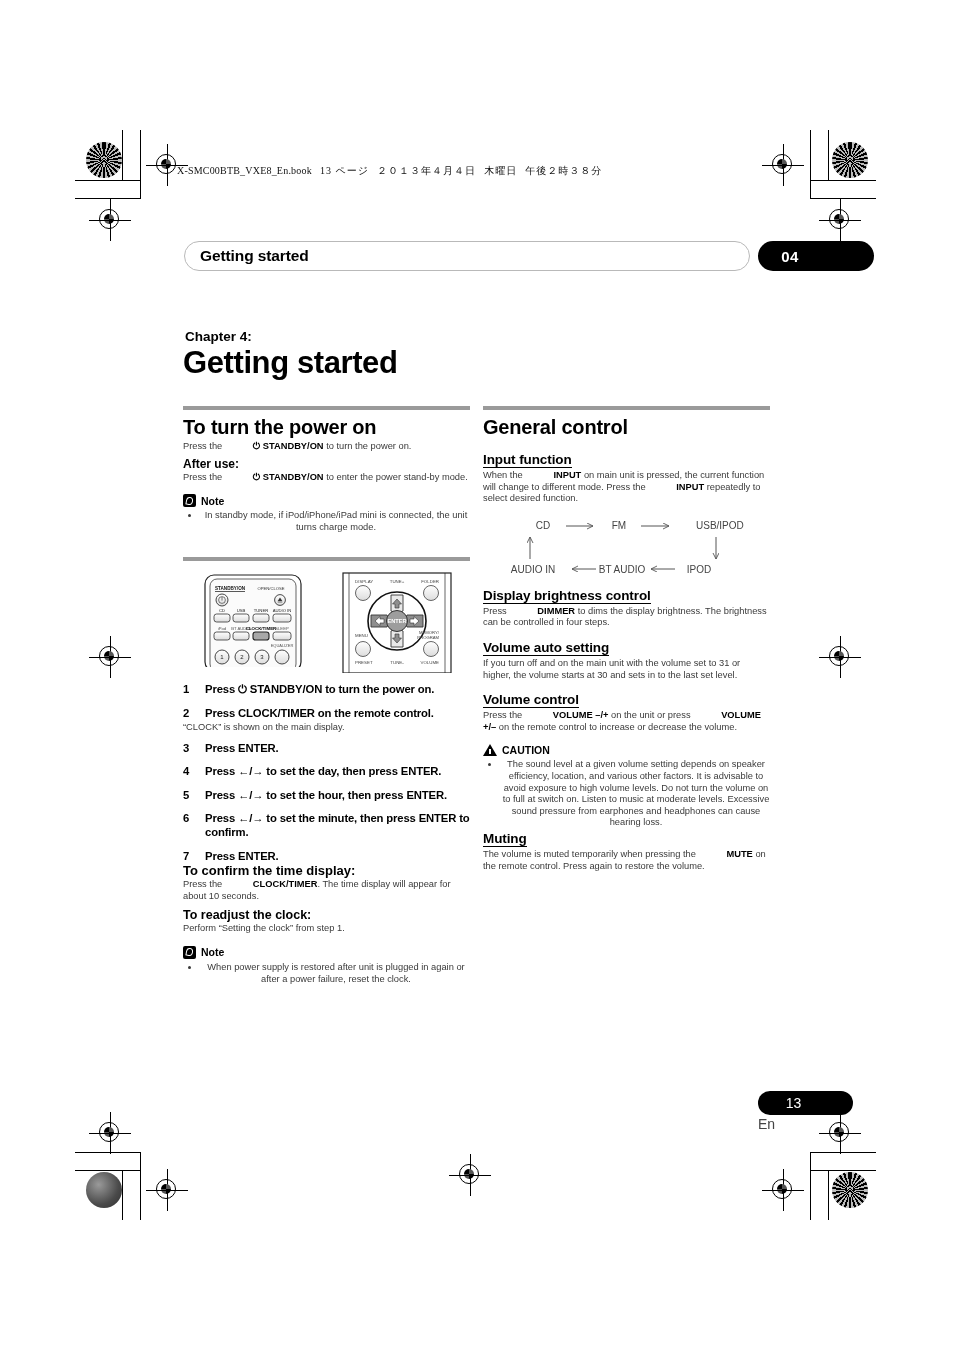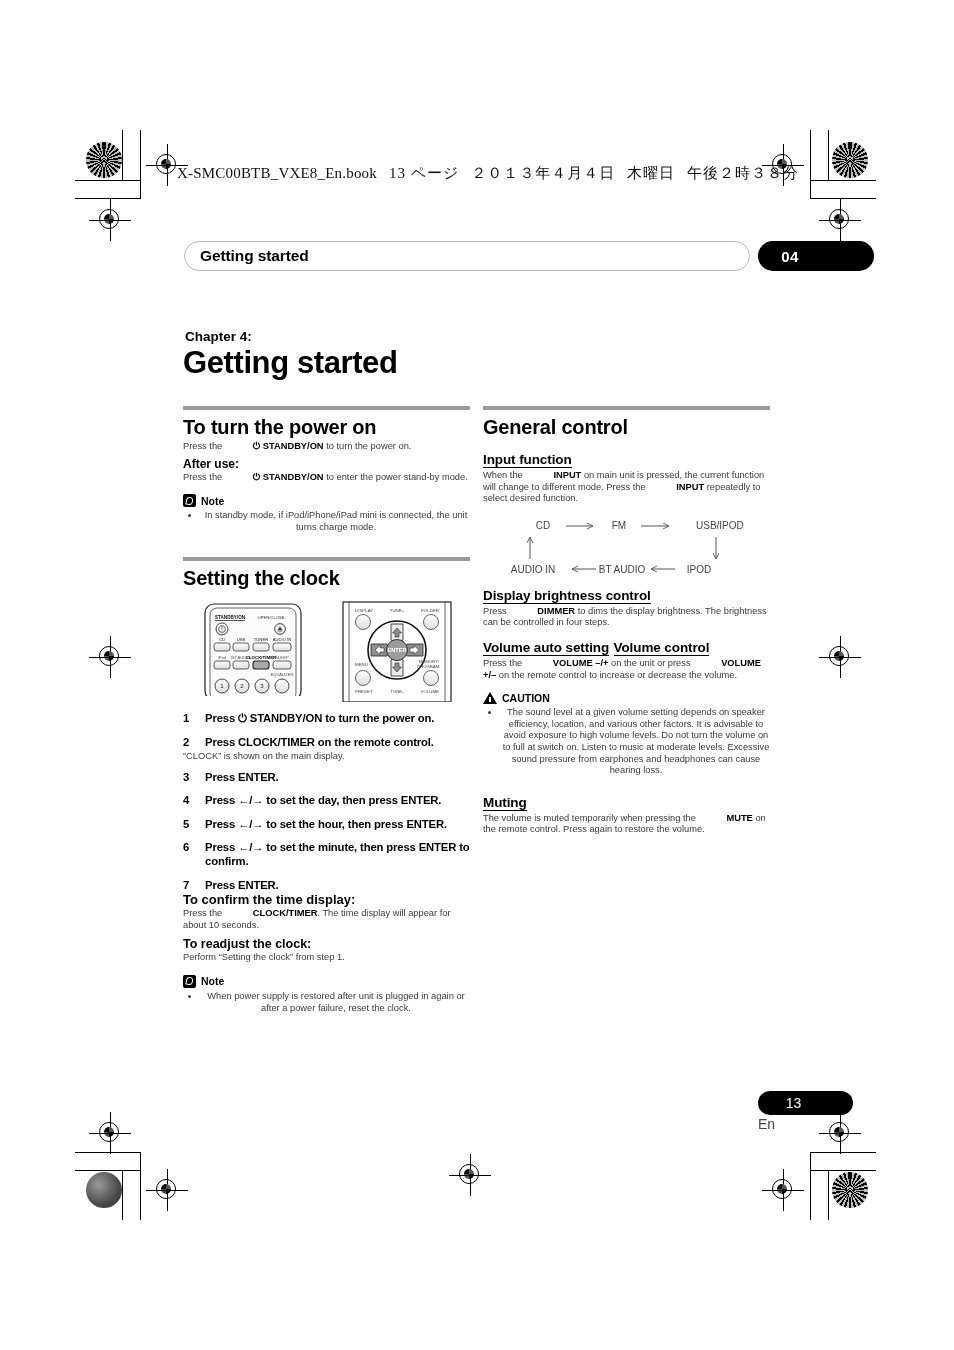--- a/index.html
+++ b/index.html
@@ -66,21 +66,21 @@
   .densitydot.solid {
     background: radial-gradient(circle at 35% 35%, #9a9a9a, #4a4a4a 60%, #2e2e2e);
   }
 
   
   .filehdr {
     position: absolute;
     left: 177px;
     top: 164px;
     font-family: "Liberation Serif", serif;
-    font-size: 15px;
+    font-size: 10px;
     letter-spacing: 0.2px;
     color: #111;
     white-space: nowrap;
   }
   .filehdr .jp { letter-spacing: 1px; }
 
   
   .runhead {
     position: absolute;
     left: 184px;
@@ -385,21 +385,20 @@
       <div class="notehead">
         <span class="noteicon"></span>
         <span>Note</span>
       </div>
       <ul class="bullets">
         <li>In standby mode, if iPod/iPhone/iPad mini is connected, the unit turns charge mode.</li>
       </ul>
     </div>
 
     <div class="rule" style="margin-top:24px;"></div>
-    <h2 class="sec">Setting the clock</h2>
 
     <div class="remotes">
       <svg class="remote-svg" width="287" height="102" viewBox="0 0 287 102" xmlns="http://www.w3.org/2000/svg">
         <defs>
           <linearGradient id="btnG" x1="0" y1="0" x2="0" y2="1">
             <stop offset="0" stop-color="#ffffff"></stop>
               <stop offset="1" stop-color="#dcdcdc"></stop>
           </linearGradient>
         </defs>
 
@@ -561,35 +560,36 @@
       <line x1="233" y1="24" x2="233" y2="46" stroke="#555" stroke-width="1" marker-end="url(#ah)"></line>
       <line x1="192" y1="56" x2="168" y2="56" stroke="#555" stroke-width="1" marker-end="url(#ah)"></line>
       <line x1="113" y1="56" x2="89" y2="56" stroke="#555" stroke-width="1" marker-end="url(#ah)"></line>
       <line x1="47" y1="46" x2="47" y2="24" stroke="#555" stroke-width="1" marker-end="url(#ah)"></line>
     </svg>
 
     <h3 class="sub">Display brightness control</h3>
     <p class="body"><span>Press </span><b>DIMMER</b><span> to dims the display brightness. The brightness can be controlled in four steps.</span></p>
 
     <h3 class="sub">Volume auto setting</h3>
+    <p class="body">If you turn off and on the main unit with the volume set to 31 or higher, the volume starts at 30 and sets in to the last set level.</p>
 
     <h3 class="sub">Volume control</h3>
     <p class="body"><span>Press the </span><b>VOLUME –/+</b><span> on the unit or press </span><b>VOLUME +/–</b><span> on the remote control to increase or decrease the volume.</span></p>
 
     <div class="noteblock">
       <div class="notehead">
         <span class="cauicon"></span>
         <span>CAUTION</span>
       </div>
       <ul class="bullets">
         <li>The sound level at a given volume setting depends on speaker efficiency, location, and various other factors. It is advisable to avoid exposure to high volume levels. Do not turn the volume on to full at switch on. Listen to music at moderate levels. Excessive sound pressure from earphones and headphones can cause hearing loss.</li>
       </ul>
     </div>
 
-    <h3 class="sub" style="margin-top:18px;">Muting</h3>
+    <h3 class="sub" style="margin-top:2px;">Muting</h3>
     <p class="body"><span>The volume is muted temporarily when pressing the </span><b>MUTE</b><span> on the remote control. Press again to restore the volume.</span></p>
   </div>
 
   <div class="pagenum">
     <span>13</span>
   </div>
   <div class="pagelang">En</div>
 
 </div>
 

